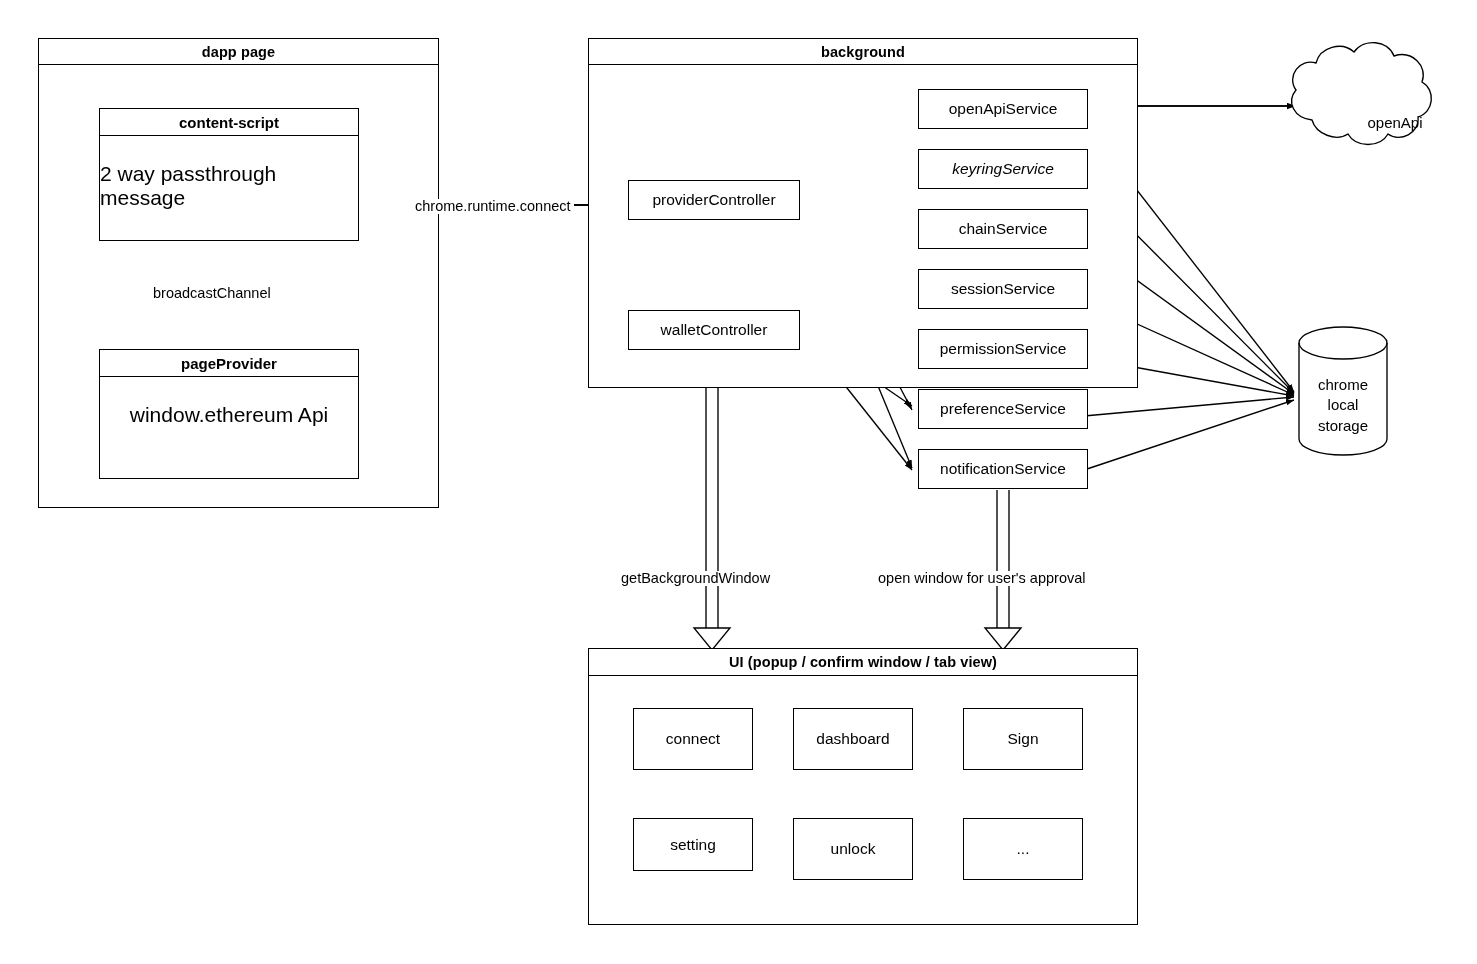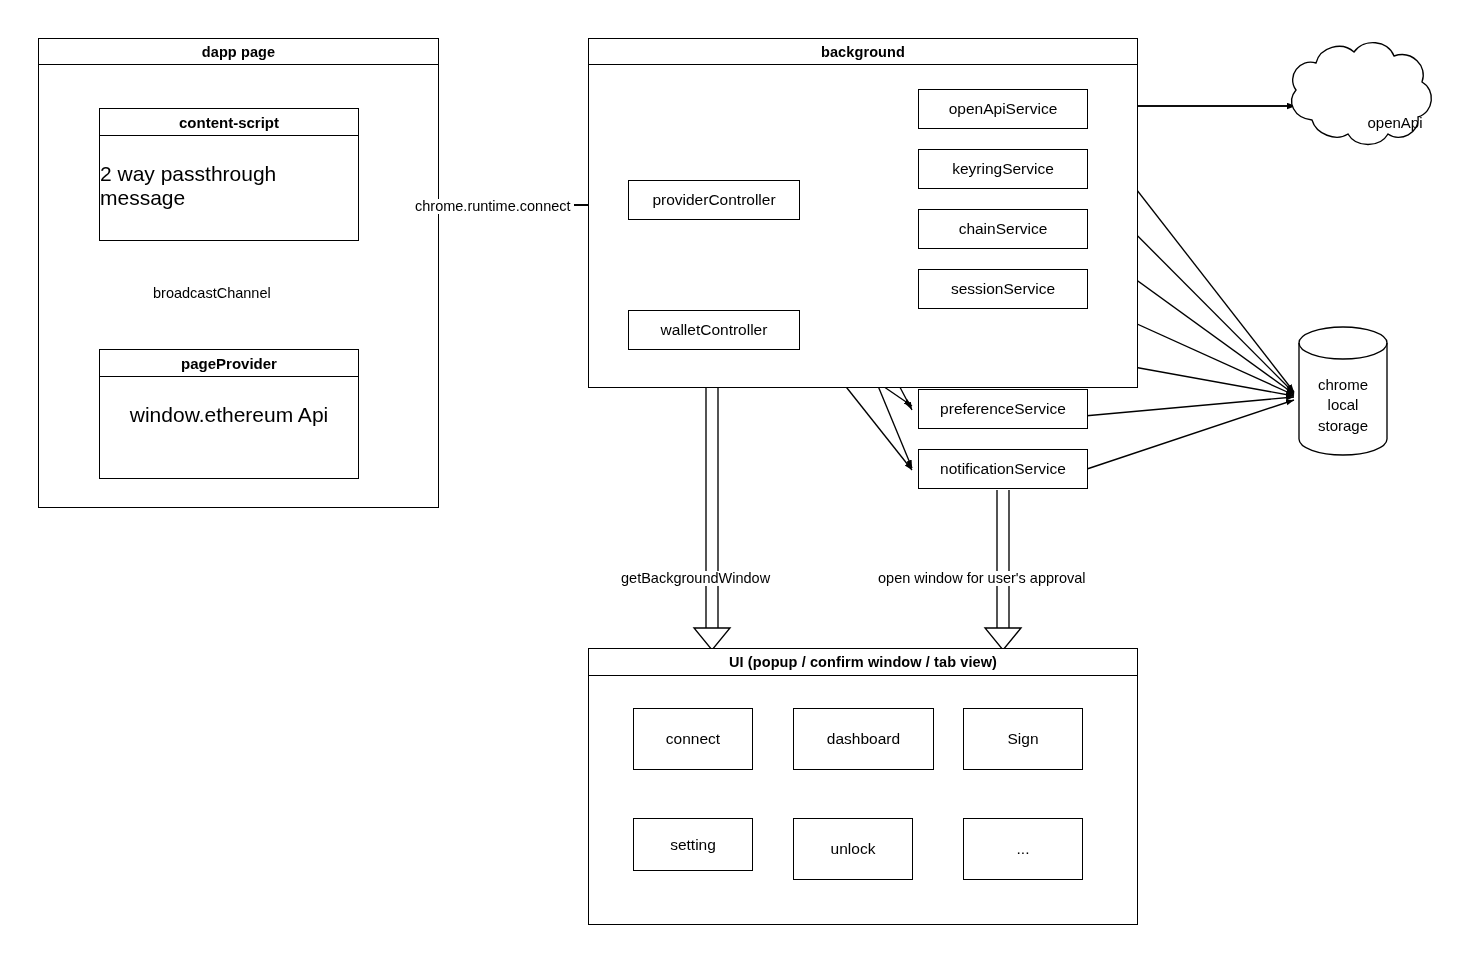--- a/index.html
+++ b/index.html
@@ -131,28 +131,31 @@
   <div class="box node" style="left:628px;top:180px;width:172px;height:40px;">
     <span>providerController</span>
   </div>
   <div class="box node" style="left:628px;top:310px;width:172px;height:40px;">
     <span>walletController</span>
   </div>
 
   <div class="box node" style="left:918px;top:89px;width:170px;height:40px;">
     <span>openApiService</span>
   </div>
-  <div class="box node" style="left:918px;top:149px;width:170px;height:40px;">
+  <div class="box node" style="left:918px;top:149px;width:170px;height:40px;font-style:italic;">
     <span>keyringService</span>
   </div>
   <div class="box node" style="left:918px;top:209px;width:170px;height:40px;">
     <span>chainService</span>
   </div>
   <div class="box node" style="left:918px;top:269px;width:170px;height:40px;">
     <span>sessionService</span>
+  </div>
+  <div class="box node" style="left:918px;top:329px;width:170px;height:40px;">
+    <span>permissionService</span>
   </div>
   <div class="box node" style="left:918px;top:389px;width:170px;height:40px;">
     <span>preferenceService</span>
   </div>
   <div class="box node" style="left:918px;top:449px;width:170px;height:40px;">
     <span>notificationService</span>
   </div>
 
   <div style="position:absolute;left:1320px;top:58px;width:150px;height:110px;">
     <div class="cloud-text" style="top:56px;">openApi</div>
@@ -169,21 +172,21 @@
   <div class="edge-label" style="left:618px;top:571px;">getBackgroundWindow</div>
   <div class="edge-label" style="left:875px;top:571px;">open window for user's approval</div>
 
   <div class="container" style="left:588px;top:648px;width:550px;height:277px;">
     <div class="ctitle" style="height:27px;">UI (popup / confirm window / tab view)</div>
   </div>
 
   <div class="ui-btn" style="left:633px;top:708px;width:120px;height:62px;">
     <span>connect</span>
   </div>
-  <div class="ui-btn" style="left:793px;top:708px;width:141px;height:62px;">
+  <div class="ui-btn" style="left:793px;top:708px;width:120px;height:62px;">
     <span>dashboard</span>
   </div>
   <div class="ui-btn" style="left:963px;top:708px;width:120px;height:62px;">
     <span>Sign</span>
   </div>
   <div class="ui-btn" style="left:633px;top:818px;width:120px;height:53px;">
     <span>setting</span>
   </div>
   <div class="ui-btn" style="left:793px;top:818px;width:120px;height:62px;">
     <span>unlock</span>

